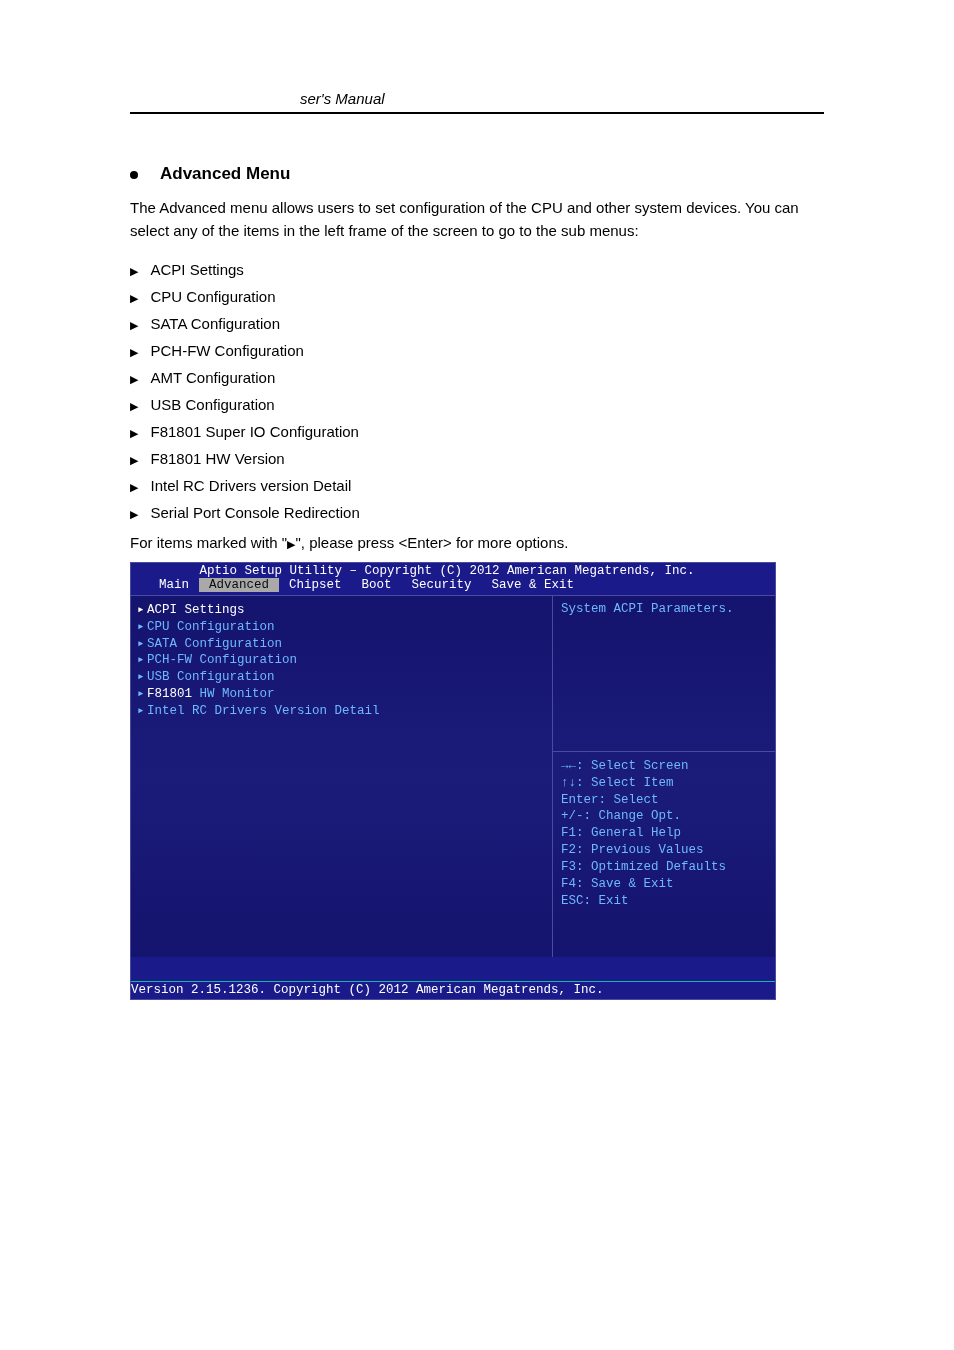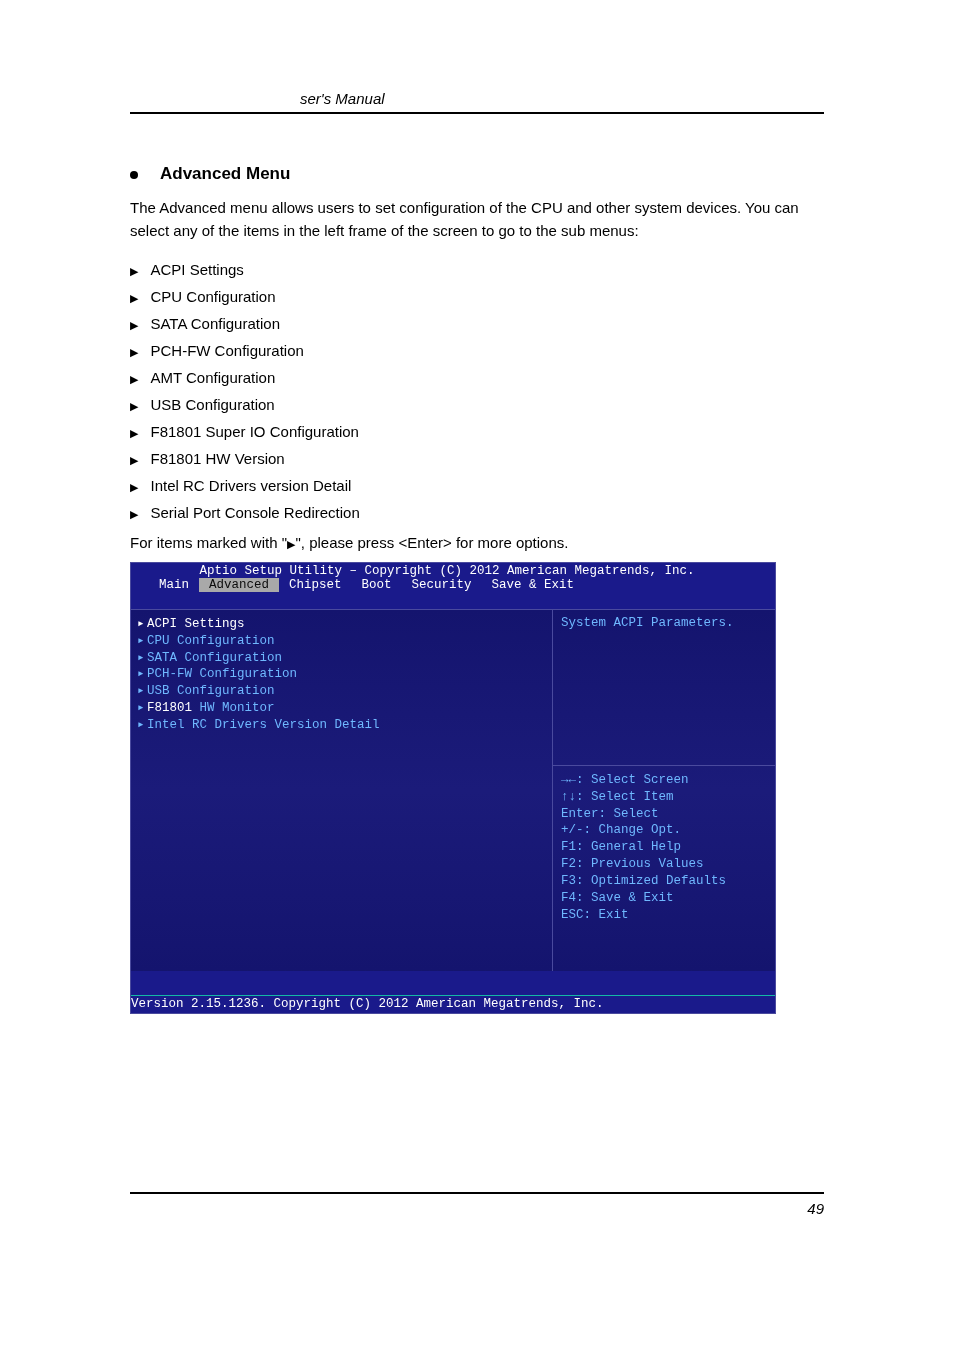--- a/index.html
+++ b/index.html
@@ -70,21 +70,21 @@
   .bios-title {
     background: #1a1a8b;
     color: #fff;
     text-align: center;
     padding: 1px 12px 0 0;
     font-size: 12.5px;
   }
   .bios-tabs {
     background: #1a1a8b;
     color: #fff;
-    padding: 0 18px 17px 18px;
+    padding: 0 18px 3px 18px;
     display: flex;
     gap: 0;
   }
   .bios-tab {
     padding: 0 10px;
     white-space: pre;
   }
   .bios-tab.active {
     background: #a9a9a9;
     color: #0c0c0c;
@@ -249,17 +249,14 @@
           <div>F2: Previous Values</div>
           <div>F3: Optimized Defaults</div>
           <div>F4: Save &amp; Exit</div>
           <div>ESC: Exit</div>
         </div>
       </div>
     </div>
     <div class="bios-footer">Version 2.15.1236. Copyright (C) 2012 American Megatrends, Inc.</div>
   </div>
 
-  <div class="page-footer-line">
-    <span class="page-num">49</span>
-  </div>
 
 </div>
 
 </body></html>

